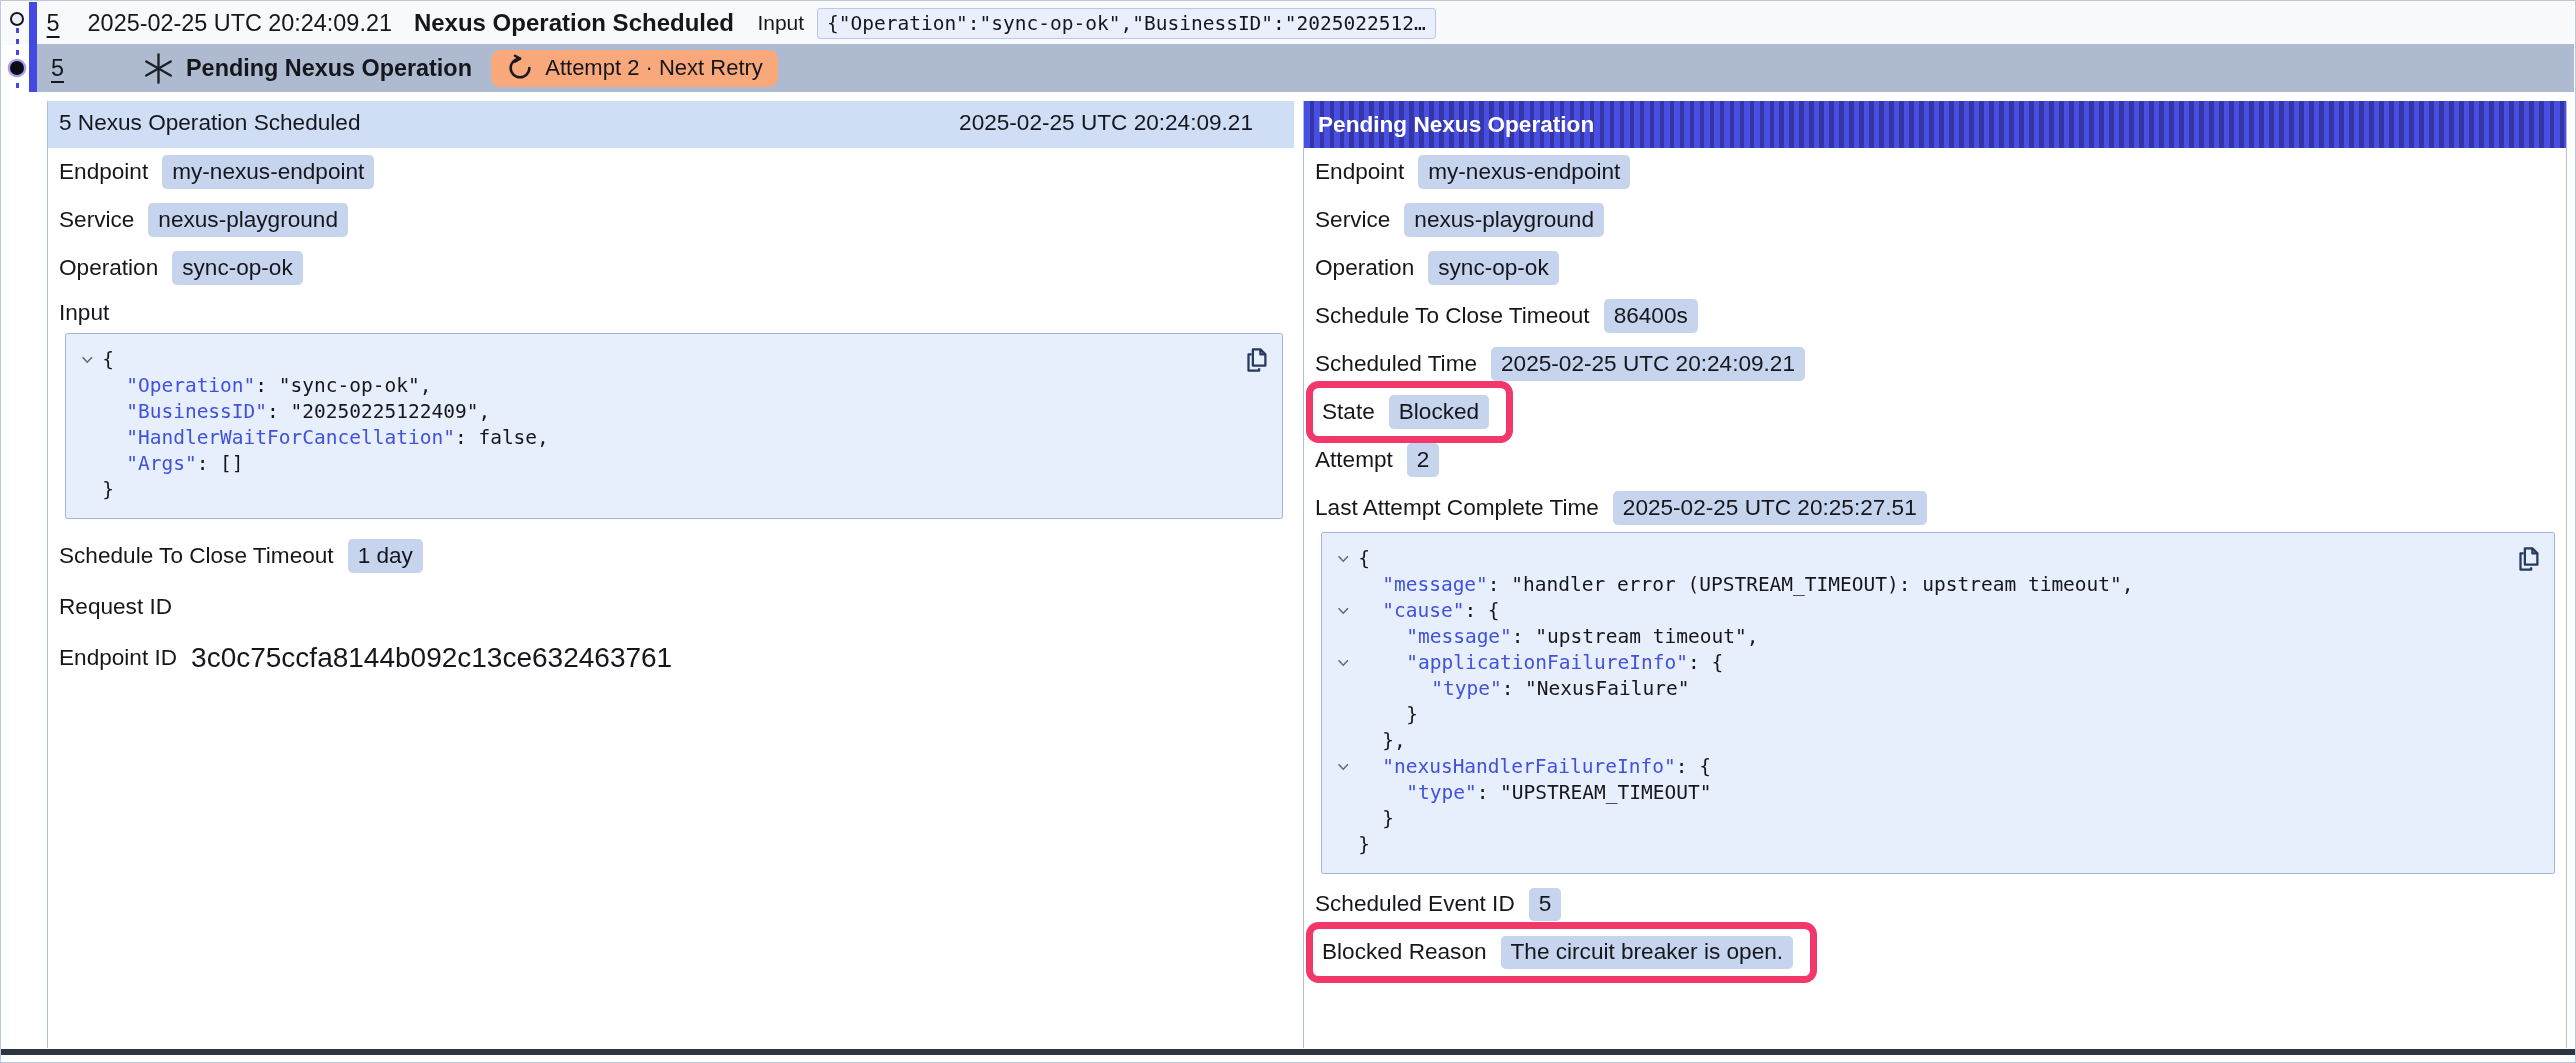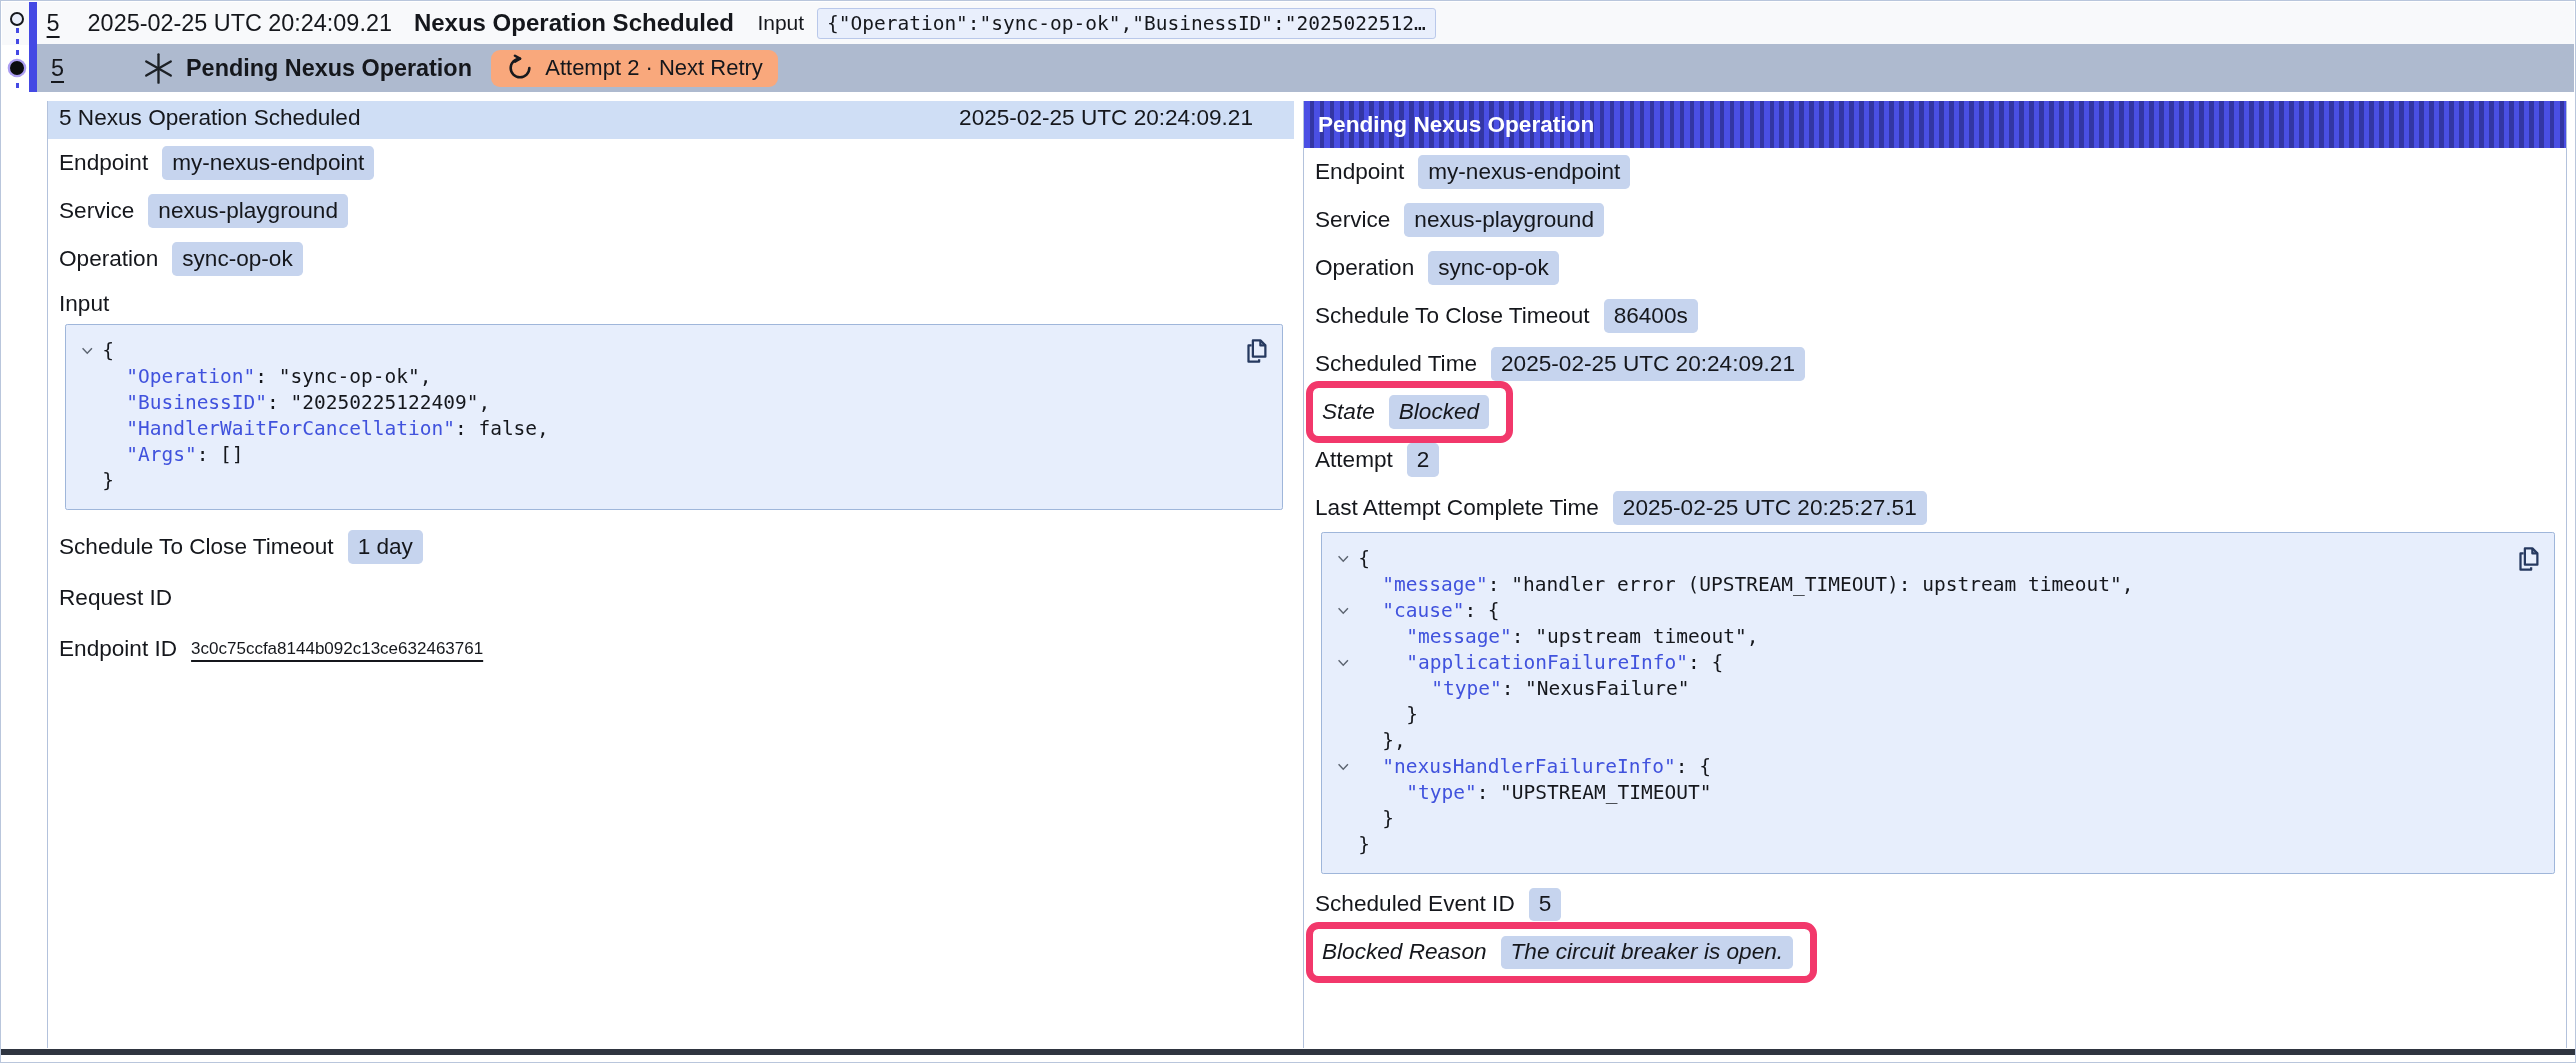--- a/index.html
+++ b/index.html
@@ -37,31 +37,31 @@
             background:repeating-linear-gradient(to bottom,var(--accent-blue) 0 5.5px,transparent 5.5px 11px);}
   .gut-c1{position:absolute;left:10px;top:11.7px;width:14px;height:14px;border-radius:50%;
           background:#e9eef9;border:2.3px solid #15171c;z-index:7;}
   .gut-c2{position:absolute;left:10px;top:61px;width:14px;height:14px;border-radius:50%;
           background:#0c0d10;border:2.3px solid #0c0d10;box-shadow:0 0 0 2.3px #ab9df2;z-index:7;}
 
   
   .panel{position:absolute;top:101px;height:947px;background:#fff;}
   .panel.left{left:47px;width:1247px;border-left:1.6px solid #b3c2dc;}
   .panel.right{left:1303px;width:1264px;border-left:1.6px solid #b3c2dc;border-right:1.6px solid #b3c2dc;}
-  .phead-left{height:38px;background:var(--header-left-bg);display:flex;align-items:center;
+  .phead-left{height:47px;background:var(--header-left-bg);display:flex;align-items:center;
               justify-content:space-between;padding:0 41px 4px 11px;font-size:22.6px;}
   .phead-right{height:47px;display:flex;align-items:center;padding-left:14px;font-size:22.6px;font-weight:700;color:#fff;
                background:repeating-linear-gradient(90deg,var(--stripe-bright) 0 5.5px,var(--stripe-dark) 5.5px 10px);}
   .frow{height:48px;display:flex;align-items:center;gap:14px;padding-left:11px;}
   .rows-tall .frow{height:51px;}
   .flabel{font-size:22.6px;white-space:nowrap;}
   .fbadge{background:var(--badge-bg);border-radius:4.7px;padding:3.9px 10px;font-size:22.6px;white-space:nowrap;}
-  .funderline{font-size:17px;text-decoration:underline;text-decoration-thickness:1.6px;text-underline-offset:5.5px;cursor:pointer;white-space:nowrap;}
+  .funderline{font-size:28px;text-decoration-thickness:1.6px;text-underline-offset:5.5px;cursor:pointer;white-space:nowrap;}
   .pinkbox{display:flex;align-items:center;gap:14px;border:7.8px solid var(--pink);border-radius:12.5px;
-           background:transparent;padding:7px 17px 7px 9.4px;margin:-11px 0 -11px -9.4px;width:max-content;position:relative;z-index:3;font-style:italic;}
+           background:transparent;padding:7px 17px 7px 9.4px;margin:-11px 0 -11px -9.4px;width:max-content;position:relative;z-index:3;}
   .inlabel2{height:41px;display:flex;align-items:center;padding-left:11px;font-size:22.6px;}
 
   
   .codeblock{position:relative;margin:0 11px 6.2px 17px;background:var(--code-bg);
              border:0.8px solid var(--code-border);border-radius:2.3px;padding:13.3px 47px 15px 6.2px;}
   .copy{position:absolute;top:9.4px;right:9.4px;width:34px;height:34px;background:transparent;border:none;cursor:pointer;
         display:flex;align-items:center;justify-content:center;}
   .cline{display:flex;font-family:"DejaVu Sans Mono",monospace;font-size:19.5px;line-height:26px;white-space:pre;}
   .cgut{width:30px;flex:none;display:flex;align-items:center;justify-content:center;}
   .ckey{color:var(--code-key);}

